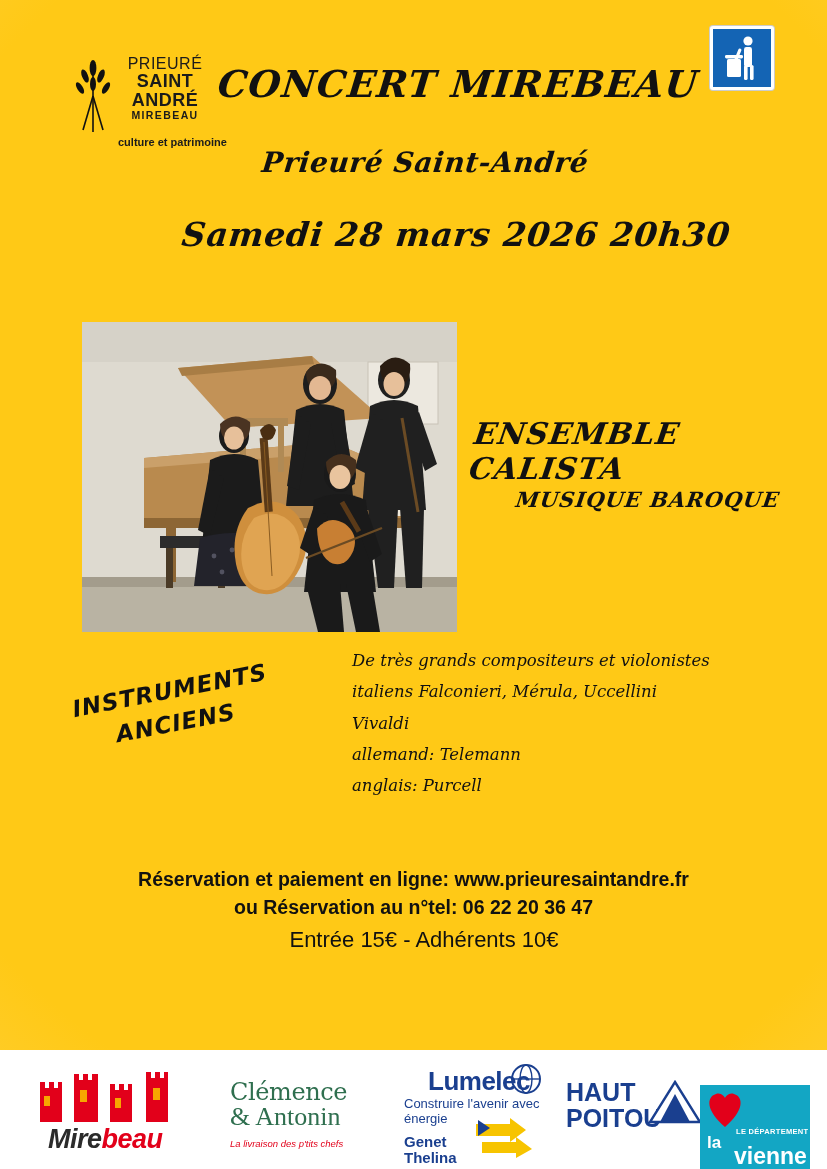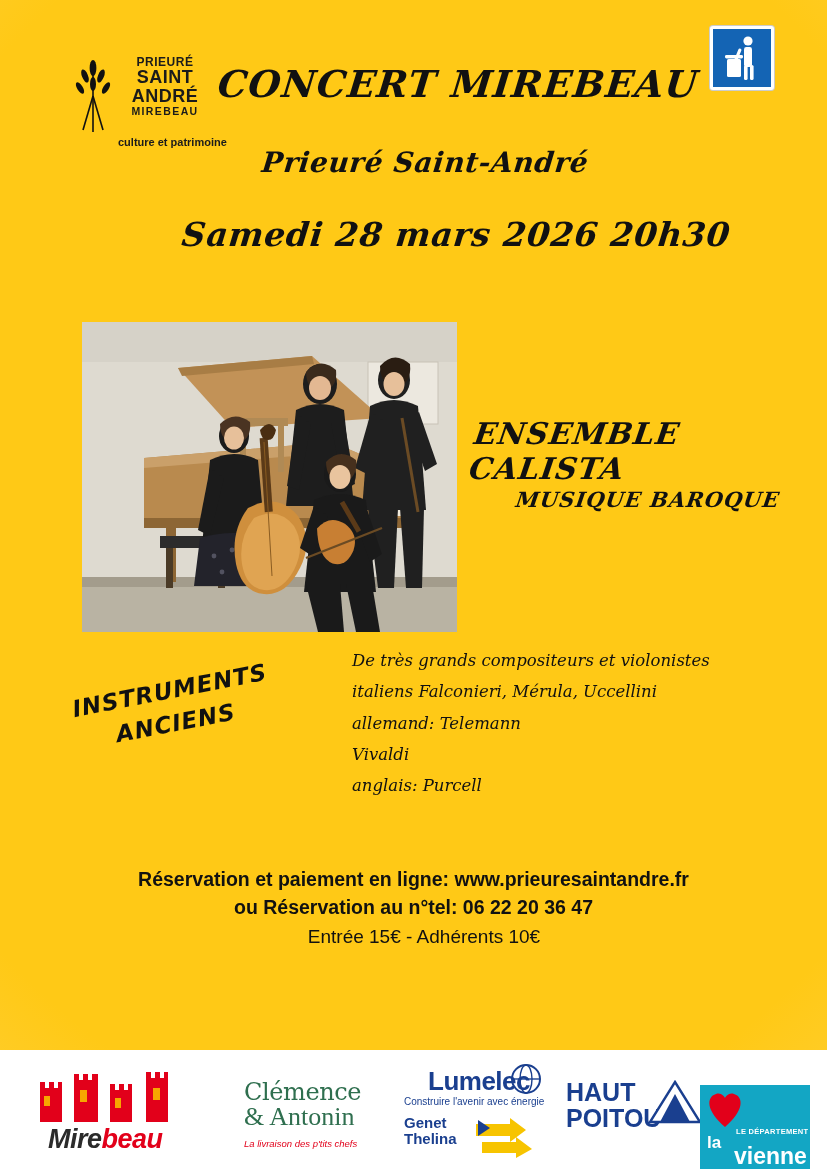--- a/index.html
+++ b/index.html
@@ -50,22 +50,22 @@
   }
   .logo-text {
     position: absolute;
     left: 56px;
     top: 4px;
     width: 94px;
     text-align: center;
     line-height: 1.02;
   }
   .logo-text .l1 {
-    font-size: 12px;
-    font-weight: bold;
+    font-size: 16px;
+    font-weight: normal;
     letter-spacing: 0.5px;
     color: #1b1b1b;
     display: block;
   }
   .logo-text .l2 {
     font-size: 18px;
     font-weight: bold;
     letter-spacing: 0.5px;
     color: #1b1b1b;
     display: block;
@@ -215,21 +215,21 @@
     font-size: 19.5px;
     font-weight: bold;
     line-height: 1.45;
   }
   .booking .b2 {
     font-size: 19.5px;
     font-weight: bold;
     line-height: 1.45;
   }
   .booking .b3 {
-    font-size: 19px;
+    font-size: 22px;
     line-height: 1.6;
     padding-left: 21px;
   }
 
   
   .sponsors {
     position: absolute;
     left: 0;
     top: 1062px;
     width: 827px;
@@ -248,21 +248,21 @@
     top: 52px;
     font-size: 27px;
     font-weight: bold;
     font-style: italic;
     letter-spacing: -0.5px;
   }
   .mireb-text .a { color: #2b2b2b; }
   .mireb-text .b { color: #e2001a; }
 
   
-  .sp-clemence { left: 244px; top: 1078px; width: 162px; height: 80px; }
+  .sp-clemence { left: 230px; top: 1078px; width: 162px; height: 80px; }
   .cl-1 {
     font-family: "DejaVu Serif", serif;
     font-size: 24px;
     color: #2f6f4f;
     letter-spacing: -0.4px;
   }
   .cl-2 {
     font-family: Liberation Serif, serif;
     font-size: 26px;
     color: #2f6f4f;
@@ -278,21 +278,21 @@
   
   .sp-lumelec { left: 404px; top: 1066px; width: 152px; height: 96px; }
   .lum-1 {
     font-size: 26px;
     font-weight: bold;
     color: #1a3f8f;
     letter-spacing: -0.5px;
     margin-left: 24px;
   }
   .lum-2 {
-    font-size: 10px;
+    font-size: 13px;
     color: #1a3f8f;
     margin-top: -1px;
   }
   .lum-3 {
     font-size: 15px;
     font-weight: bold;
     color: #1a3f8f;
     margin-top: 8px;
     line-height: 1.0;
   }
@@ -490,22 +490,22 @@
   <div class="script ensemble-kind">MUSIQUE BAROQUE</div>
 
   <div class="instruments">
     <span>INSTRUMENTS</span>
     <span class="l2">ANCIENS</span>
   </div>
 
   <div class="composers">
     <div>De  très grands compositeurs et violonistes</div>
     <div>italiens   Falconieri,  Mérula, Uccellini</div>
+    <div>Vivaldi</div>
     <div>allemand:  Telemann</div>
-    <div>Vivaldi</div>
     <div>anglais:  Purcell</div>
   </div>
 
   <div class="booking">
     <div class="b1">Réservation et paiement en ligne: www.prieuresaintandre.fr</div>
     <div class="b2">ou Réservation au n°tel: 06 22 20 36 47</div>
     <div class="b3">Entrée 15€ - Adhérents 10€</div>
   </div>
 </div>
 

